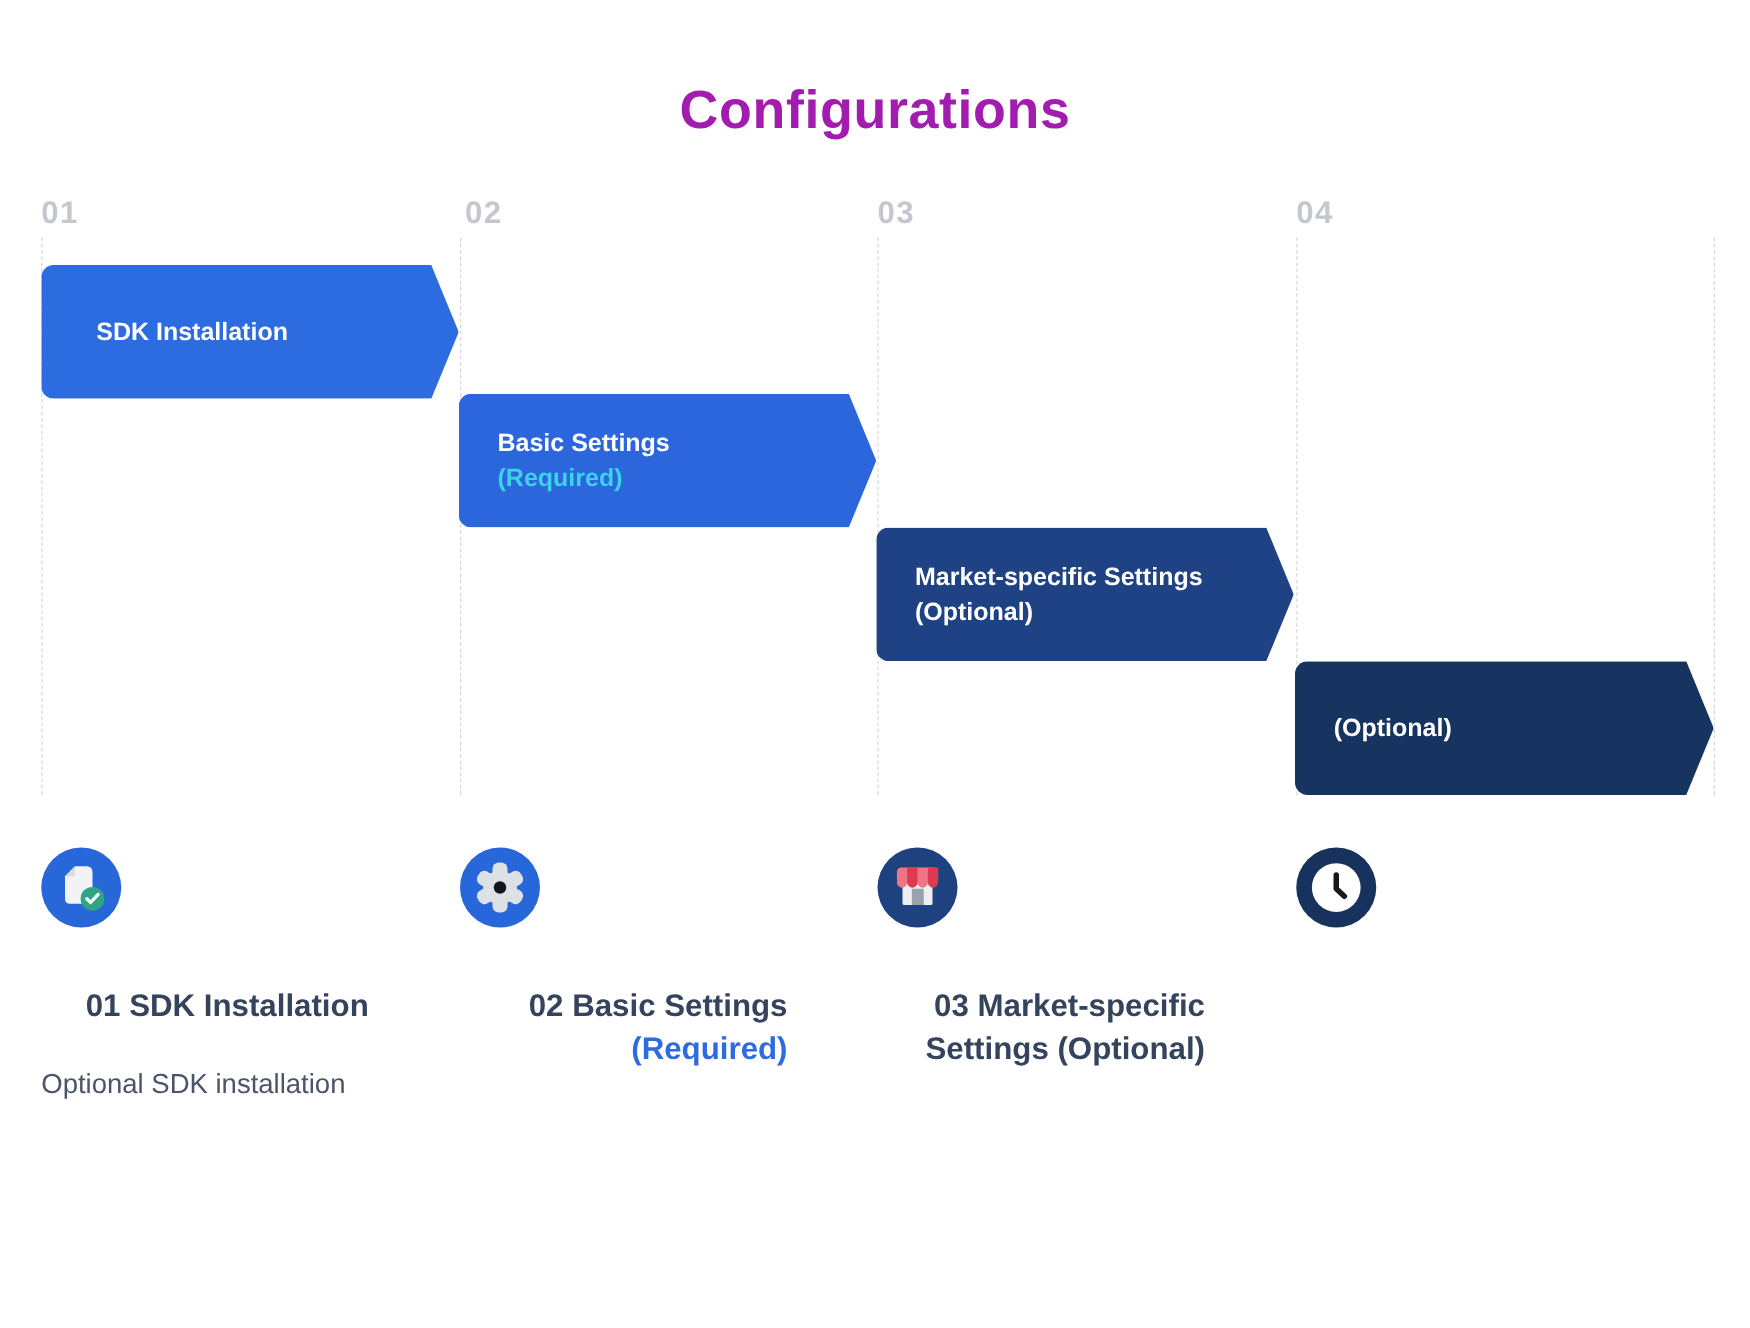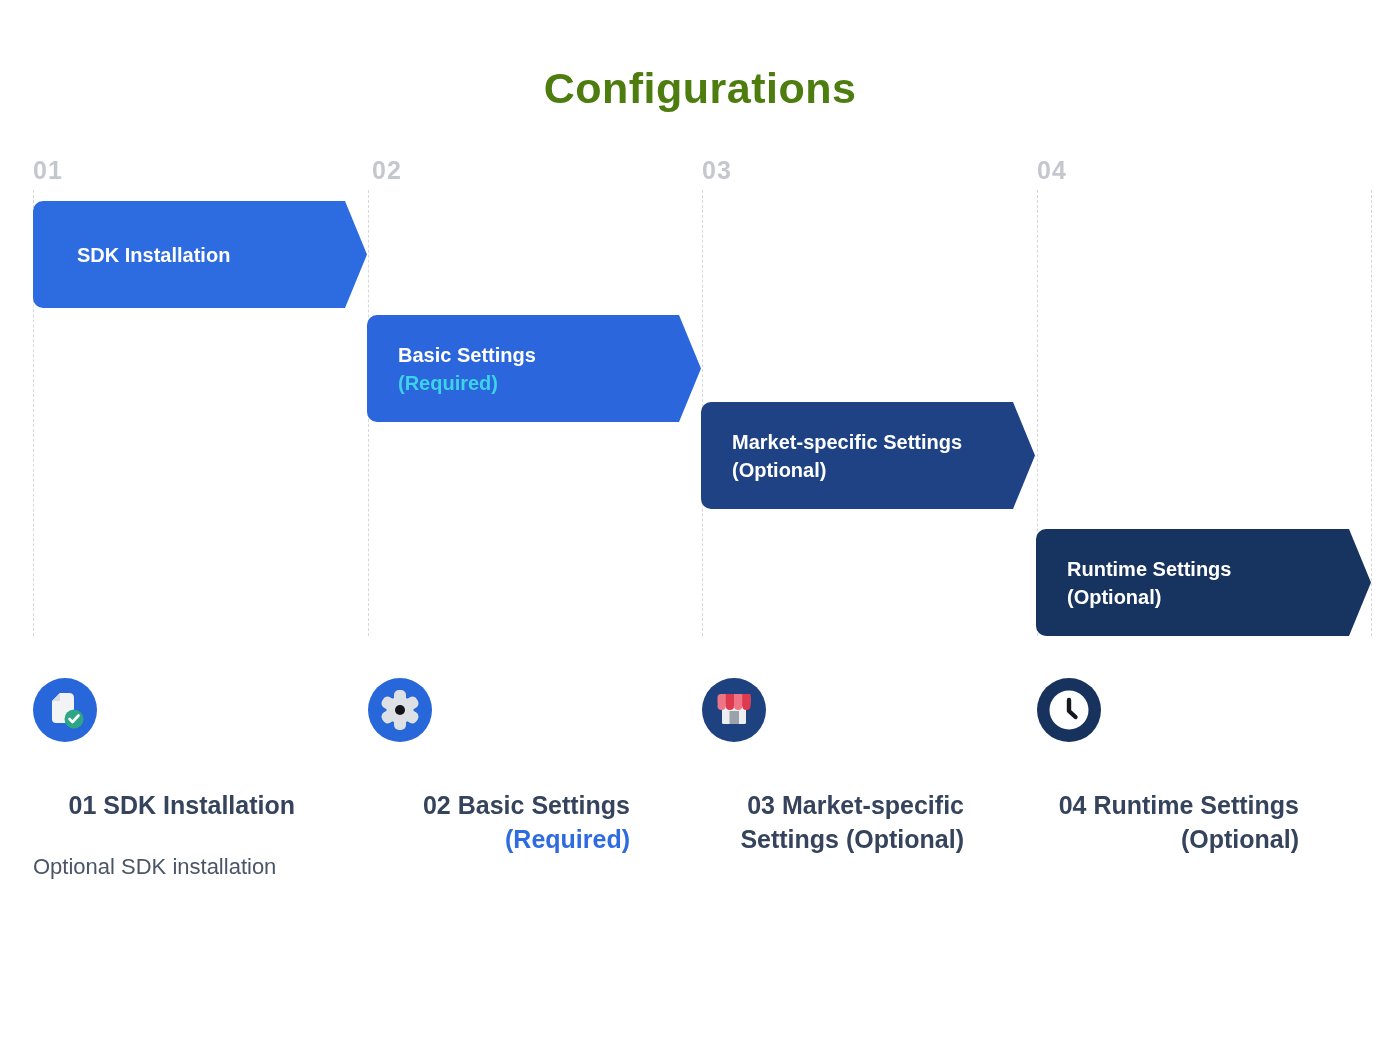--- a/index.html
+++ b/index.html
@@ -4,21 +4,21 @@
 <style>
   * { margin:0; padding:0; box-sizing:border-box; }
   html,body { background:#ffffff; }
   body {
     width:1400px; height:1062px; position:relative; overflow:hidden;
     font-family:"Liberation Sans","DejaVu Sans",sans-serif;
   }
   .page-title {
     position:absolute; top:64px; left:0; width:100%;
     text-align:center; font-size:43px; font-weight:700;
-    color:#4d7c0f; letter-spacing:0.5px;
+    color:#a21caf; letter-spacing:0.5px;
   }
   
   .step-num {
     position:absolute; top:156px; font-size:25px; font-weight:600;
     color:#c4c8ce; letter-spacing:1px;
   }
   
   .guide {
     position:absolute; top:190px; height:446px; width:0;
     border-left:1.5px dashed #d6d8db;
@@ -59,34 +59,33 @@
 <span class="step-num" style="left:372px">02</span>
 <span class="step-num" style="left:702px">03</span>
 <span class="step-num" style="left:1037px">04</span>
 
 <div class="guide" style="left:33px"></div>
 <div class="guide" style="left:368px"></div>
 <div class="guide" style="left:702px"></div>
 <div class="guide" style="left:1037px"></div>
 <div class="guide" style="left:1371px"></div>
 
-<div class="arrow" style="left: 33px; top: 201px; width: 334px; background: rgb(45, 107, 224); padding-left: 44px;">
+<div class="arrow" style="left: 33px; top: 212px; width: 334px; background: rgb(45, 107, 224); padding-left: 44px;">
   <span class="arrow-label">SDK Installation</span>
 
 </div>
 <div class="arrow" style="left: 367px; top: 315px; width: 334px; background: rgb(43, 102, 220);">
   <span class="arrow-label">Basic Settings</span>
   <span class="arrow-sub" style="color: rgb(60, 210, 232);">(Required)</span>
 </div>
-<div class="arrow" style="left: 701px; top: 402px; width: 334px; background: rgb(30, 66, 132);">
+<div class="arrow" style="left: 701px; top: 422px; width: 334px; background: rgb(30, 66, 132);">
   <span class="arrow-label">Market-specific Settings</span>
   <span class="arrow-sub" style="color: rgb(255, 255, 255);">(Optional)</span>
 </div>
 <div class="arrow" style="left: 1036px; top: 529px; width: 335px; background: rgb(22, 52, 95);">
-  <span class="arrow-label">Runtime Settings</span>
   <span class="arrow-sub" style="color: rgb(255, 255, 255);">(Optional)</span>
 </div>
 
 <div class="col" style="left:33px">
   <div class="icon-circle" style="background: rgb(39, 103, 217);">
     <svg viewBox="0 0 64 64" width="64" height="64">
       <path d="M27 15 H36 Q41 15 41 20 V40 Q41 45 36 45 H23 Q19 45 19 41 V23 Z" fill="#f2f3f5"></path>
       <path d="M27 15 V23 H19 Z" fill="#d9dce1"></path>
       <circle cx="41" cy="41" r="9.5" fill="#2ea584"></circle>
       <path d="M36.5 41 L39.5 44 L45.5 37.5" stroke="#ffffff" stroke-width="2.6" fill="none" stroke-linecap="round" stroke-linejoin="round"></path>
@@ -131,14 +130,13 @@
   <h3 class="head"><span>03 Market-specific Settings (Optional)</span></h3>
 </div>
 
 <div class="col" style="left:1037px">
   <div class="icon-circle" style="background: rgb(23, 51, 93);">
     <svg viewBox="0 0 64 64" width="64" height="64">
       <circle cx="32" cy="32" r="19.5" fill="#ffffff"></circle>
       <path d="M32 22 V33 L38.5 39" stroke="#16181d" stroke-width="4.4" fill="none" stroke-linecap="round" stroke-linejoin="round"></path>
     </svg>
   </div>
-  <h3 class="head"><span>04 Runtime Settings (Optional)</span></h3>
 </div>
 
 </body></html>

